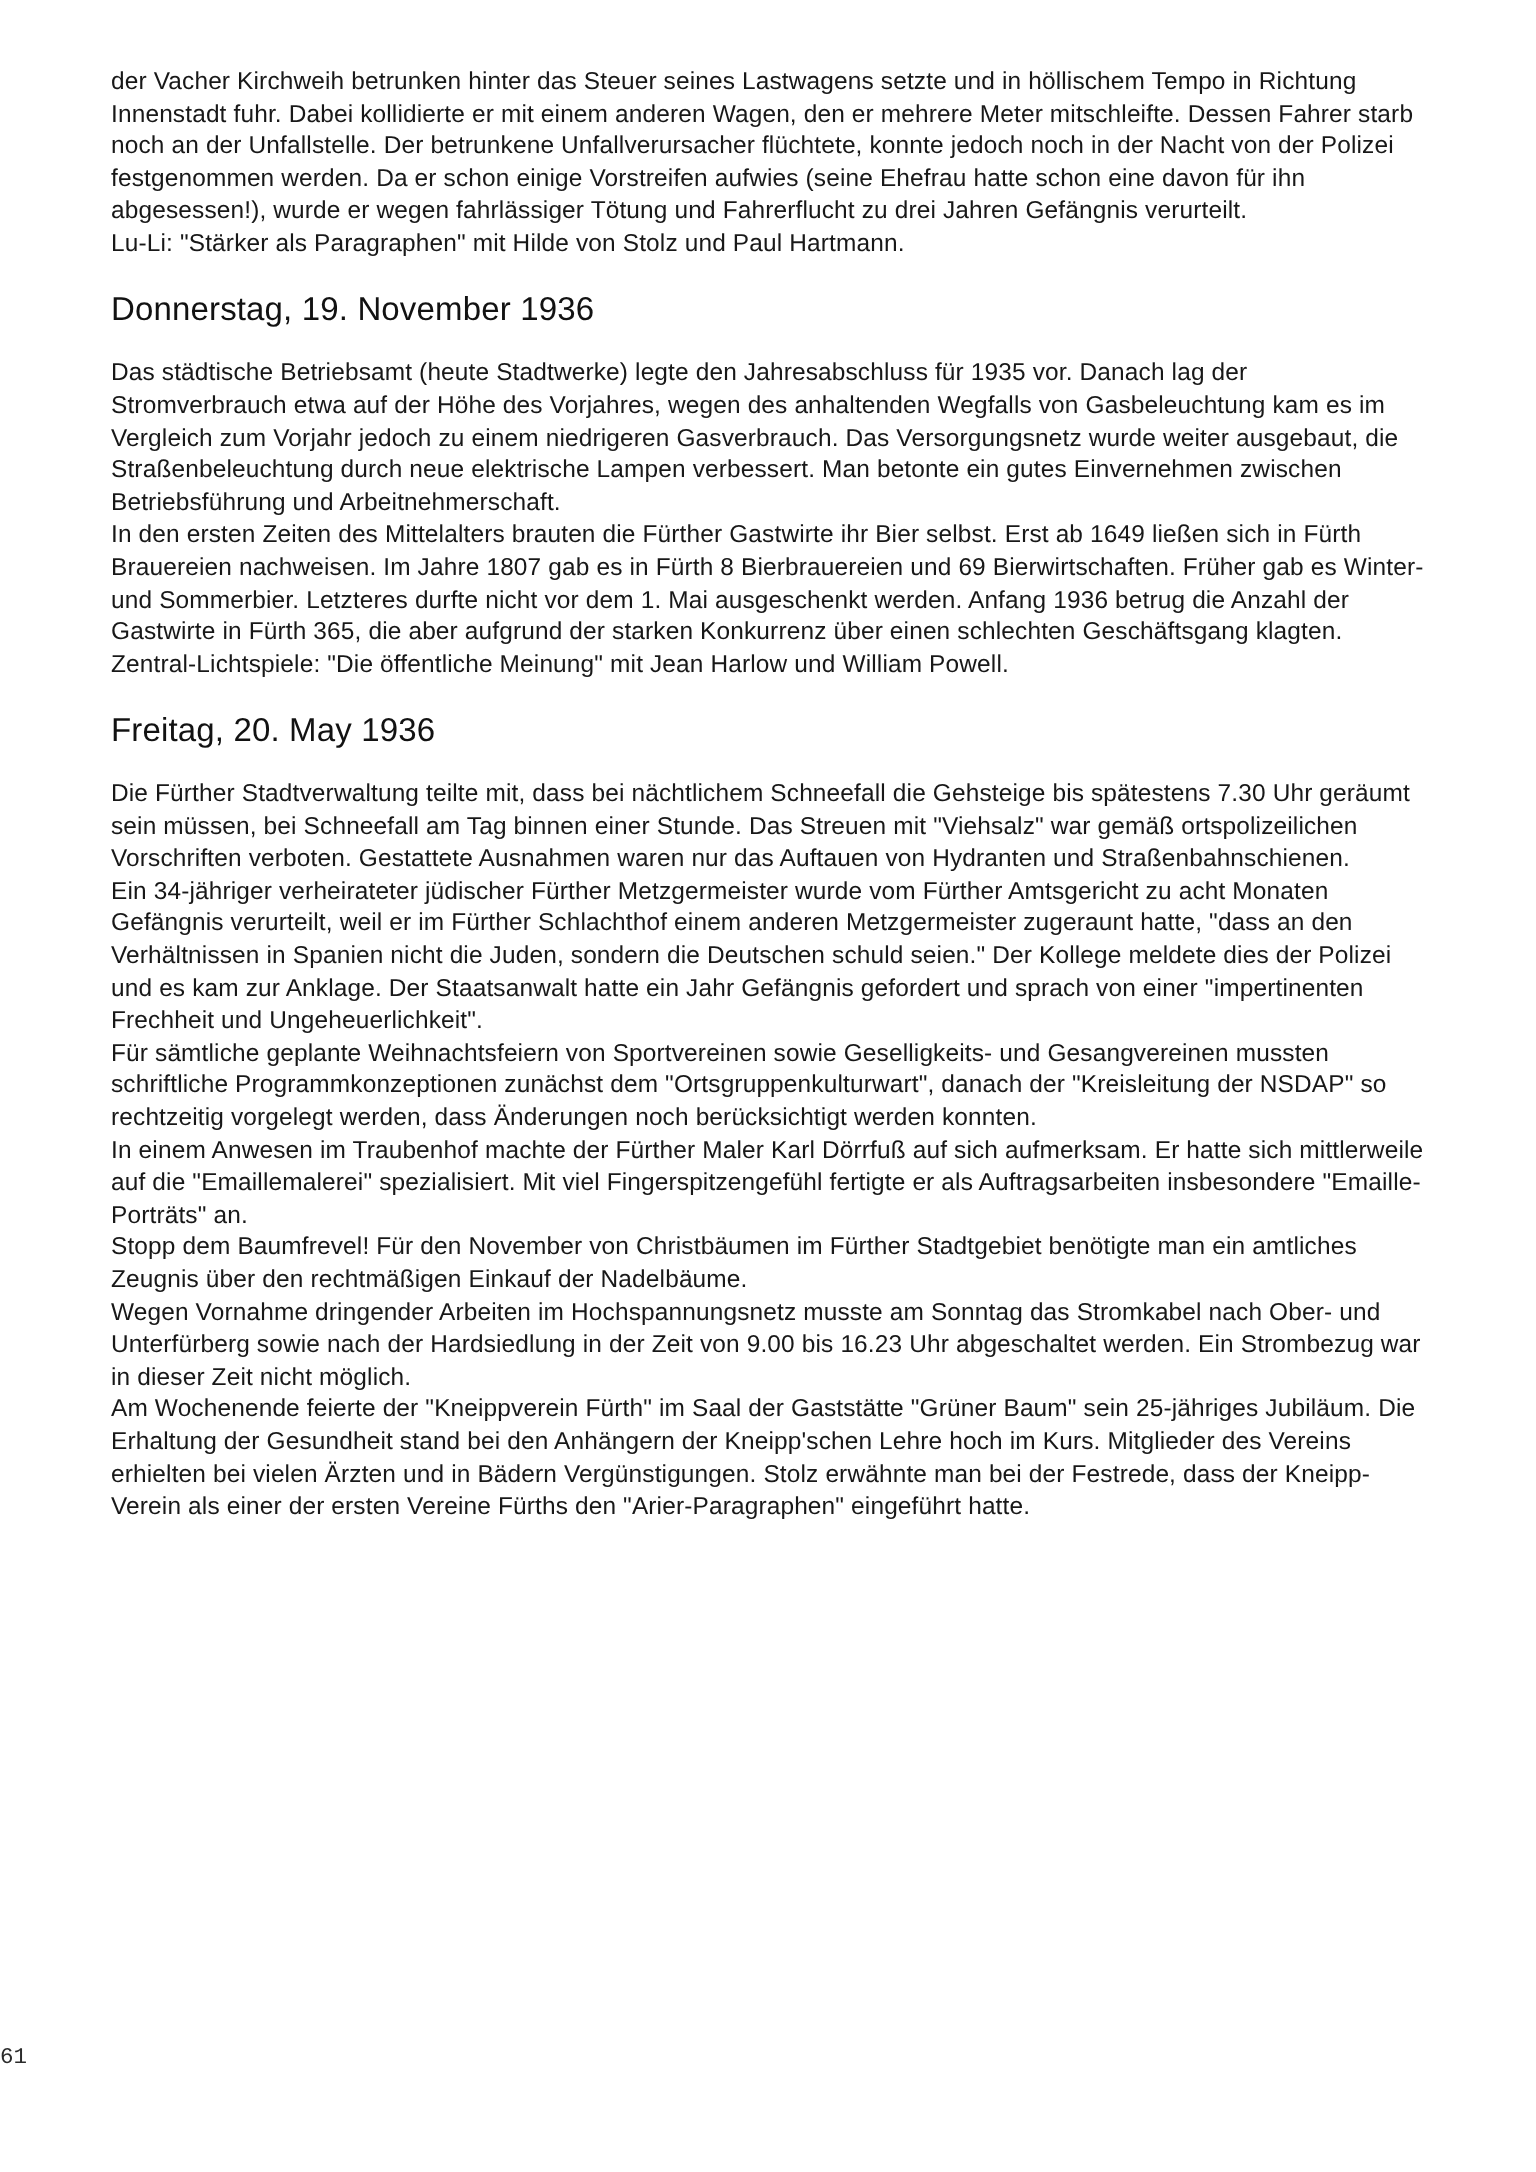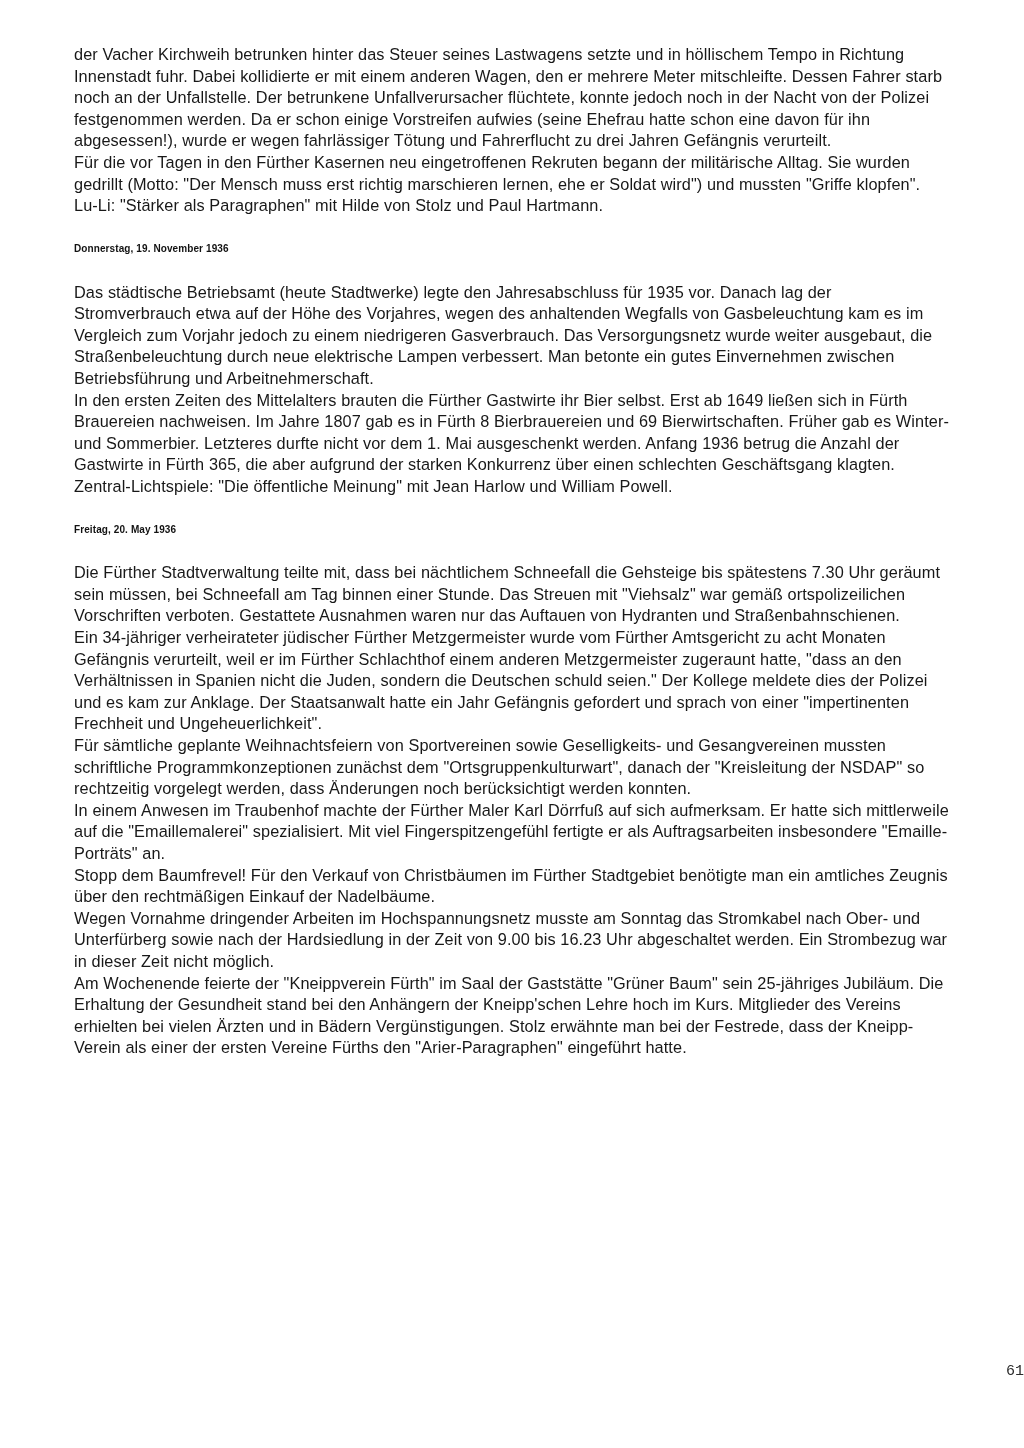--- a/index.html
+++ b/index.html
@@ -31,65 +31,64 @@
     line-height: 21.6px;
     letter-spacing: 0.1px;
     color: #181818;
     text-align: left;
   }
   p.para {
     margin: 0;
     padding: 0;
   }
   h2.day-heading {
-    font-size: 10px;
+    font-size: 22px;
     line-height: 21.6px;
-    font-weight: bold;
+    font-weight: normal;
     margin: 21.6px 0 21.6px 0;
     padding: 0;
     color: #121212;
   }
   .page-footer {
     position: absolute;
     left: 0;
     top: 1363px;
     width: 1024px;
-    text-align: right;
+    text-align: left;
     font-family: "Liberation Mono", monospace;
     font-size: 15px;
     color: #2b2b2b;
   }
 </style>
 </head>
 <body>
 
 <div class="page">
   <div class="page-body">
 
     <p class="para">der Vacher Kirchweih betrunken hinter das Steuer seines Lastwagens setzte und in höllischem Tempo in Richtung Innenstadt fuhr. Dabei kollidierte er mit einem anderen Wagen, den er mehrere Meter mitschleifte. Dessen Fahrer starb noch an der Unfallstelle. Der betrunkene Unfallverursacher flüchtete, konnte jedoch noch in der Nacht von der Polizei festgenommen werden. Da er schon einige Vorstreifen aufwies (seine Ehefrau hatte schon eine davon für ihn abgesessen!), wurde er wegen fahrlässiger Tötung und Fahrerflucht zu drei Jahren Gefängnis verurteilt.</p>
-    <p class="para">Für die vor Tagen in den Fürther Kasernen neu eingetroffenen Rekruten begann der militärische Alltag. Sie wurden gedrillt (Motto: "Der Mensch muss erst richtig marschieren lernen, ehe er Soldat wird") und mussten "Griffe klopfen".</p>
     <p class="para">Lu-Li: "Stärker als Paragraphen" mit Hilde von Stolz und Paul Hartmann.</p>
 
     <section>
       <h2 class="day-heading">Donnerstag, 19. November 1936</h2>
       <p class="para">Das städtische Betriebsamt (heute Stadtwerke) legte den Jahresabschluss für 1935 vor. Danach lag der Stromverbrauch etwa auf der Höhe des Vorjahres, wegen des anhaltenden Wegfalls von Gasbeleuchtung kam es im Vergleich zum Vorjahr jedoch zu einem niedrigeren Gasverbrauch. Das Versorgungsnetz wurde weiter ausgebaut, die Straßenbeleuchtung durch neue elektrische Lampen verbessert. Man betonte ein gutes Einvernehmen zwischen Betriebsführung und Arbeitnehmerschaft.</p>
       <p class="para">In den ersten Zeiten des Mittelalters brauten die Fürther Gastwirte ihr Bier selbst. Erst ab 1649 ließen sich in Fürth Brauereien nachweisen. Im Jahre 1807 gab es in Fürth 8 Bierbrauereien und 69 Bierwirtschaften. Früher gab es Winter- und Sommerbier. Letzteres durfte nicht vor dem 1. Mai ausgeschenkt werden. Anfang 1936 betrug die Anzahl der Gastwirte in Fürth 365, die aber aufgrund der starken Konkurrenz über einen schlechten Geschäftsgang klagten.</p>
       <p class="para">Zentral-Lichtspiele: "Die öffentliche Meinung" mit Jean Harlow und William Powell.</p>
     </section>
 
     <section>
       <h2 class="day-heading">Freitag, 20. May 1936</h2>
       <p class="para">Die Fürther Stadtverwaltung teilte mit, dass bei nächtlichem Schneefall die Gehsteige bis spätestens 7.30 Uhr geräumt sein müssen, bei Schneefall am Tag binnen einer Stunde. Das Streuen mit "Viehsalz" war gemäß ortspolizeilichen Vorschriften verboten. Gestattete Ausnahmen waren nur das Auftauen von Hydranten und Straßenbahnschienen.</p>
       <p class="para">Ein 34-jähriger verheirateter jüdischer Fürther Metzgermeister wurde vom Fürther Amtsgericht zu acht Monaten Gefängnis verurteilt, weil er im Fürther Schlachthof einem anderen Metzgermeister zugeraunt hatte, "dass an den Verhältnissen in Spanien nicht die Juden, sondern die Deutschen schuld seien." Der Kollege meldete dies der Polizei und es kam zur Anklage. Der Staatsanwalt hatte ein Jahr Gefängnis gefordert und sprach von einer "impertinenten Frechheit und Ungeheuerlichkeit".</p>
     </section>
 
     <section>
       <p class="para">Für sämtliche geplante Weihnachtsfeiern von Sportvereinen sowie Geselligkeits- und Gesangvereinen mussten schriftliche Programmkonzeptionen zunächst dem "Ortsgruppenkulturwart", danach der "Kreisleitung der NSDAP" so rechtzeitig vorgelegt werden, dass Änderungen noch berücksichtigt werden konnten.</p>
       <p class="para">In einem Anwesen im Traubenhof machte der Fürther Maler Karl Dörrfuß auf sich aufmerksam. Er hatte sich mittlerweile auf die "Emaillemalerei" spezialisiert. Mit viel Fingerspitzengefühl fertigte er als Auftragsarbeiten insbesondere "Emaille-Porträts" an.</p>
-      <p class="para">Stopp dem Baumfrevel! Für den Verkauf von Christbäumen im Fürther Stadtgebiet benötigte man ein amtliches Zeugnis über den rechtmäßigen Einkauf der Nadelbäume.</p>
+      <p class="para">Stopp dem Baumfrevel! Für den November von Christbäumen im Fürther Stadtgebiet benötigte man ein amtliches Zeugnis über den rechtmäßigen Einkauf der Nadelbäume.</p>
       <p class="para">Wegen Vornahme dringender Arbeiten im Hochspannungsnetz musste am Sonntag das Stromkabel nach Ober- und Unterfürberg sowie nach der Hardsiedlung in der Zeit von 9.00 bis 16.23 Uhr abgeschaltet werden. Ein Strombezug war in dieser Zeit nicht möglich.</p>
     </section>
 
     <section>
       <p class="para">Am Wochenende feierte der "Kneippverein Fürth" im Saal der Gaststätte "Grüner Baum" sein 25-jähriges Jubiläum. Die Erhaltung der Gesundheit stand bei den Anhängern der Kneipp'schen Lehre hoch im Kurs. Mitglieder des Vereins erhielten bei vielen Ärzten und in Bädern Vergünstigungen. Stolz erwähnte man bei der Festrede, dass der Kneipp-Verein als einer der ersten Vereine Fürths den "Arier-Paragraphen" eingeführt hatte.</p>
     </section>
 
   </div>
 
   <div class="page-footer">61</div>

